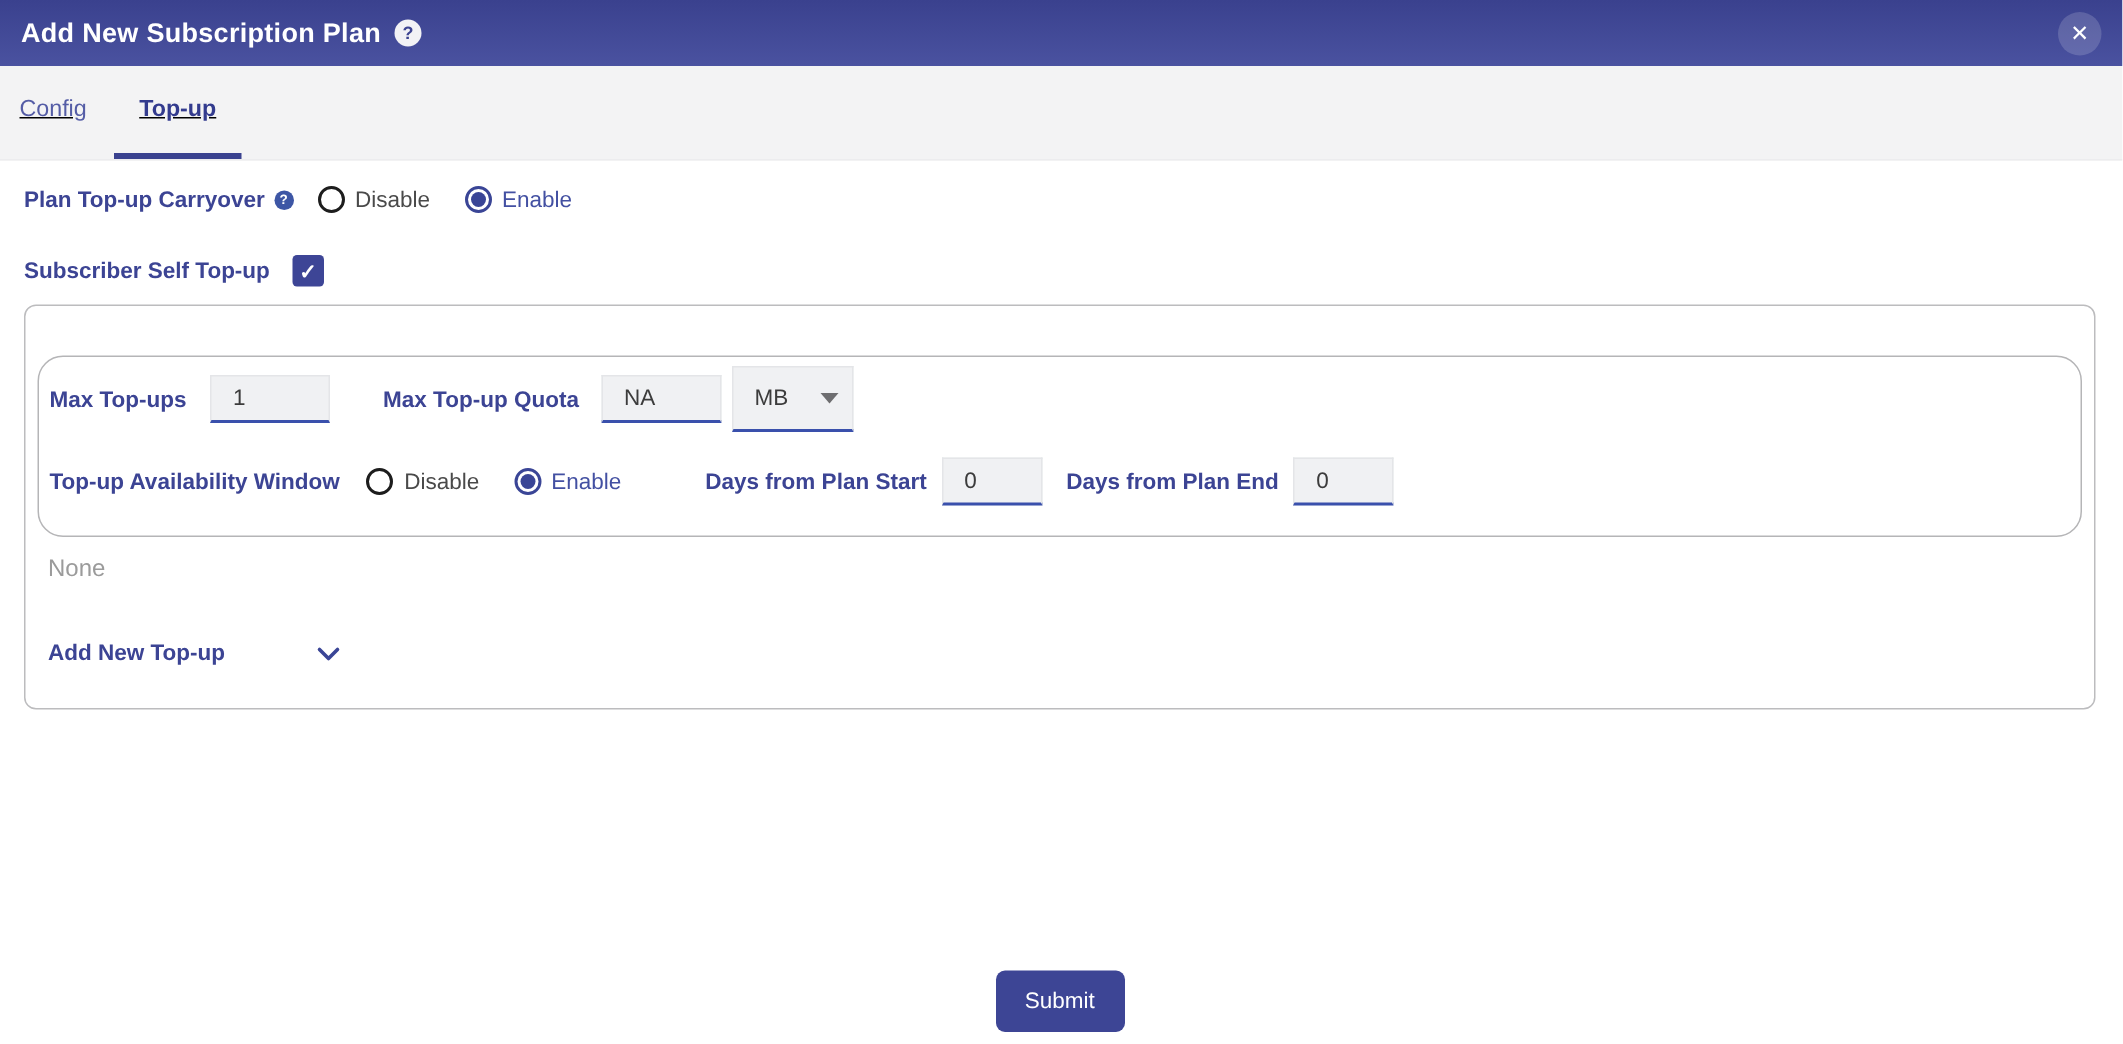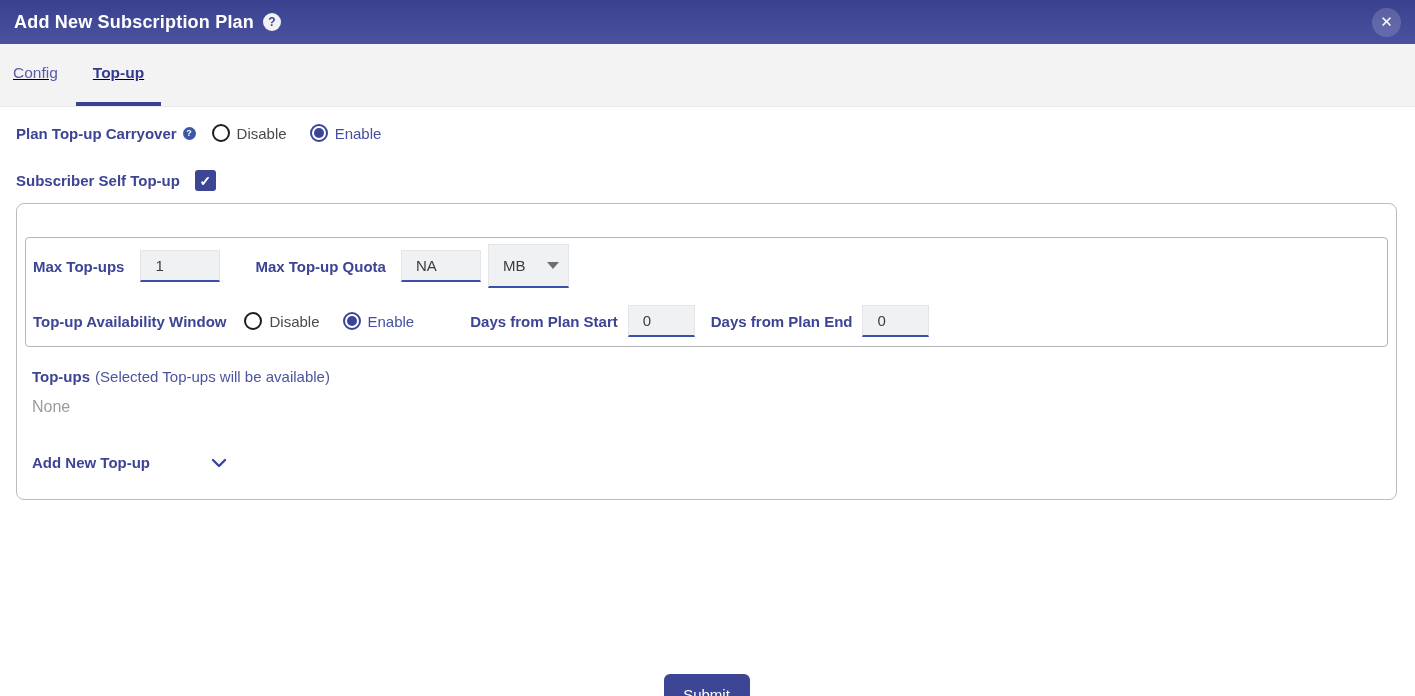--- a/index.html
+++ b/index.html
@@ -49,22 +49,22 @@
     color: #ffffff; display: inline-flex; align-items: center; justify-content: center;
     font-size: 14px; font-weight: 700; margin-left: 15px; cursor: pointer; }
 
   
   .group-box { margin-top: 12px; border: 1px solid #bcbcbe; border-radius: 8px;
     padding: 17px 8px 28px 8px; }
   .group-title-row { display: flex; align-items: center; margin-left: 7px; cursor: pointer; }
   .chev { margin-left: 28px; display: inline-flex; cursor: pointer; }
 
   
-  .limits-box { margin-top: 16px; border: 1px solid #b5b5b7; border-radius: 4px;
-    padding: 6px 10px 9px 7px; }
+  .limits-box { margin-top: 16px; border: 1px solid #b5b5b7; border-radius: 17px;
+    padding: 6px 10px 20px 7px; }
   .input { height: 32px; background: #f0f1f3; border: 1px solid #e4e5e8;
     border-bottom: 2px solid #3a50ac; font-size: 15px; color: #3c3c3c;
     padding: 0 8px 0 14px; font-family: "Liberation Sans", sans-serif; outline: none; }
   .inp-max { width: 80px; margin-left: 16px; }
   .inp-quota { width: 80px; margin-left: 15px; }
   .select { width: 81px; height: 44px; margin-left: 7px; background: #f0f1f3;
     border: 1px solid #e4e5e8; border-bottom: 2px solid #3a50ac; display: inline-flex;
     align-items: center; padding: 0 9px 0 14px; font-size: 15px; color: #3c3c3c;
     cursor: pointer; }
   .select .arrow { margin-left: auto; width: 0; height: 0; border-left: 6px solid transparent;
@@ -133,24 +133,20 @@
         <span class="radio-label">Disable</span>
         <span class="radio selected" style="margin-left:23px"></span>
         <span class="radio-label on">Enable</span>
         <span class="lbl" style="margin-left:56px">Days from Plan Start</span>
         <input class="input inp-days" value="0" style="">
         <span class="lbl" style="margin-left:16px">Days from Plan End</span>
         <input class="input inp-days" value="0" style="">
       </div>
     </div>
 
-    <div class="row topups-row">
-      <span class="lbl">Top-ups</span>
-      <span class="hint">(Selected Top-ups will be available)</span>
-    </div>
     <div class="none-text">None</div>
 
     <div class="row addnew-row">
       <span class="lbl">Add New Top-up</span>
       <span class="chev">
         <svg width="18" height="14" viewBox="0 0 18 14">
             <polyline points="3,4 9,10 15,4" fill="none" stroke="#3a4596" stroke-width="2.4" stroke-linecap="round" stroke-linejoin="round"></polyline>
           </svg>
       </span>
     </div>

